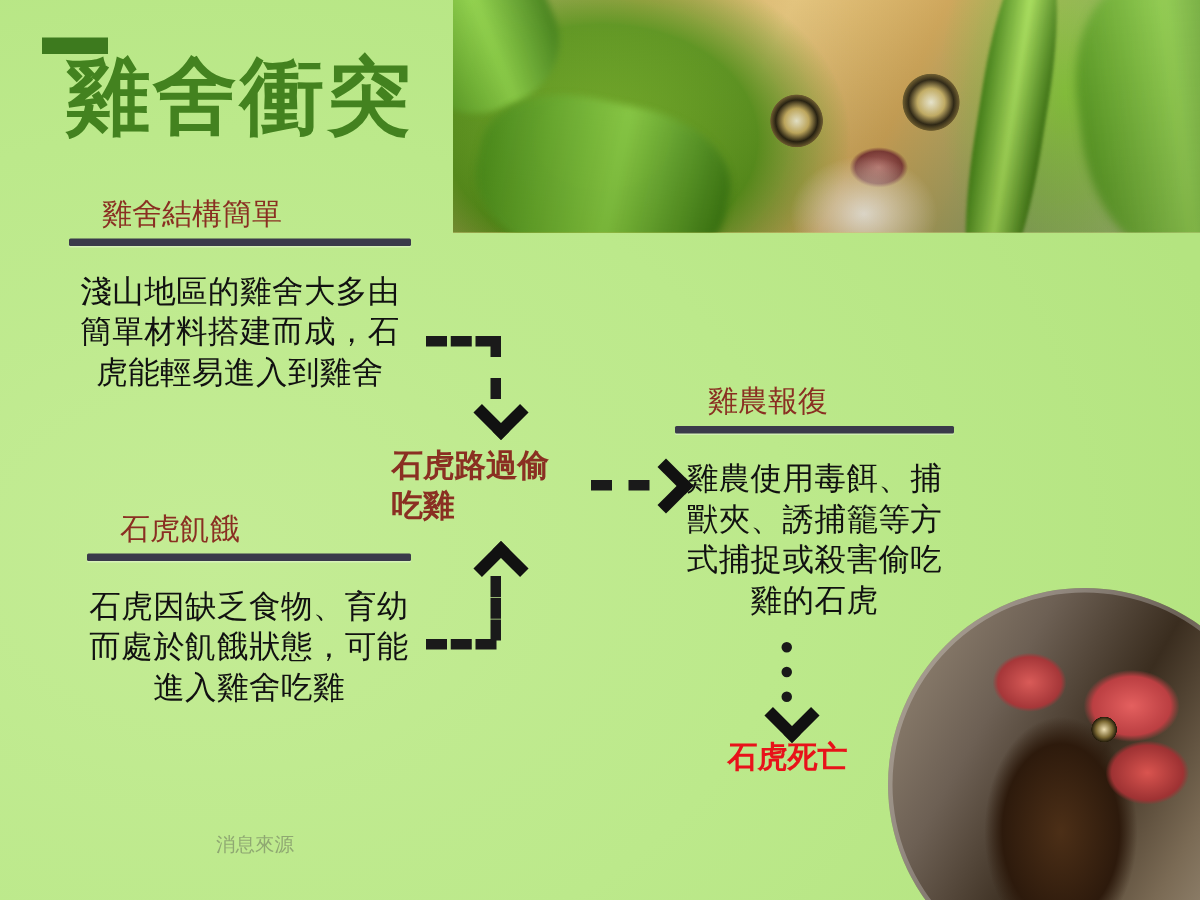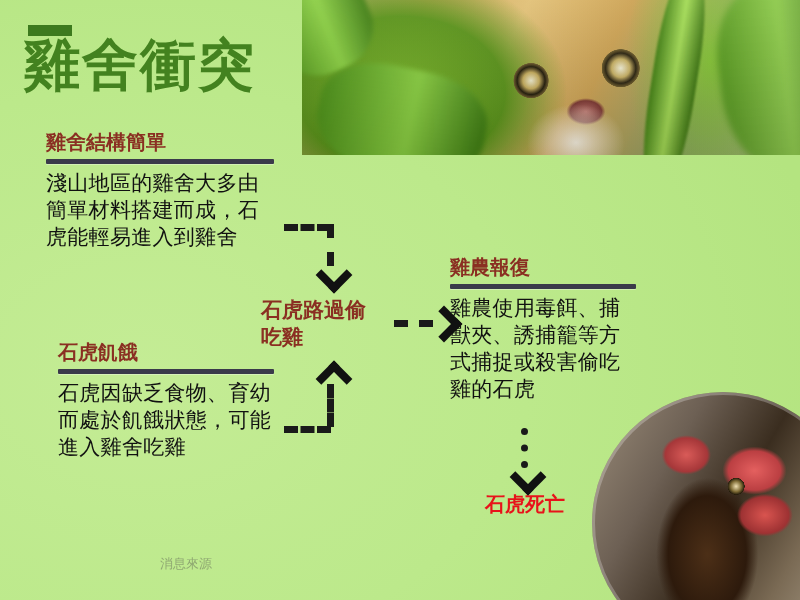--- a/index.html
+++ b/index.html
@@ -58,37 +58,38 @@
   .photo-chicken .ring{
     position:absolute;left:-4px;top:-4px;right:-4px;bottom:-4px;border-radius:50%;
     border:3px solid rgba(255,255,255,.55);
   }
 
   
   .title-dash{
     position:absolute;left:28px;top:25px;width:44px;height:11px;background:#3d7a1e;
   }
   .title{
-    position:absolute;left:24px;top:37px;
+    position:absolute;left:44px;top:37px;
     font-size:56px;font-weight:bold;color:#43821f;letter-spacing:2px;
     line-height:1;white-space:nowrap;
   }
 
   
   .blk{position:absolute;}
   .blk-head{
-    font-size:20px;font-weight:bold;color:#8a2f22;line-height:1.1;white-space:nowrap;
+    font-size:20px;font-weight:normal;color:#8a2f22;line-height:1.1;white-space:nowrap;margin-left:22px;
   }
   .blk-rule{
     height:5px;background:#3a3a4a;margin-top:6px;border-radius:1px;
     box-shadow:0 1px 0 rgba(255,255,255,.35);
   }
   .blk-body{
-    font-size:21px;color:#111;line-height:1.28;margin-top:6px;
+    font-size:21px;color:#111;line-height:1.28;margin-top:17px;
     letter-spacing:.3px;
+    text-align:center;
   }
 
   #blk-structure{left:46px;top:131px;width:228px;}
   #blk-hungry  {left:58px;top:341px;width:216px;}
   #blk-revenge {left:450px;top:256px;width:186px;}
 
   
   .node-center{
     position:absolute;left:261px;top:297px;width:120px;
     font-size:21px;font-weight:bold;color:#8a2f22;line-height:1.3;
@@ -120,21 +121,21 @@
   }
   .chev-right{
     position:absolute;width:18px;height:18px;
     border-top:8px solid #111;border-right:8px solid #111;
     transform:rotate(45deg);
   }
 
   
   .footer{
     position:absolute;left:0;top:555px;width:340px;text-align:center;
-    font-size:13px;color:#8fa872;line-height:1.45;padding-left:16px;
+    font-size:13px;color:#8fa872;line-height:1.45;
   }
 </style>
 </head>
 <body>
 
 <div id="slide">
 
   <div class="photo-cat">
     <div class="blade b1"></div>
     <div class="blade b2"></div>

